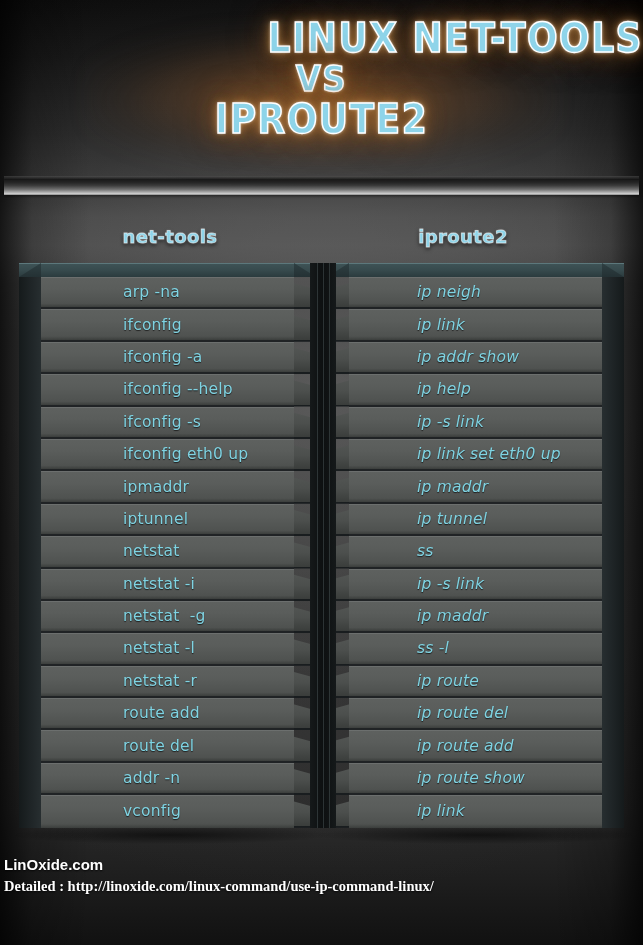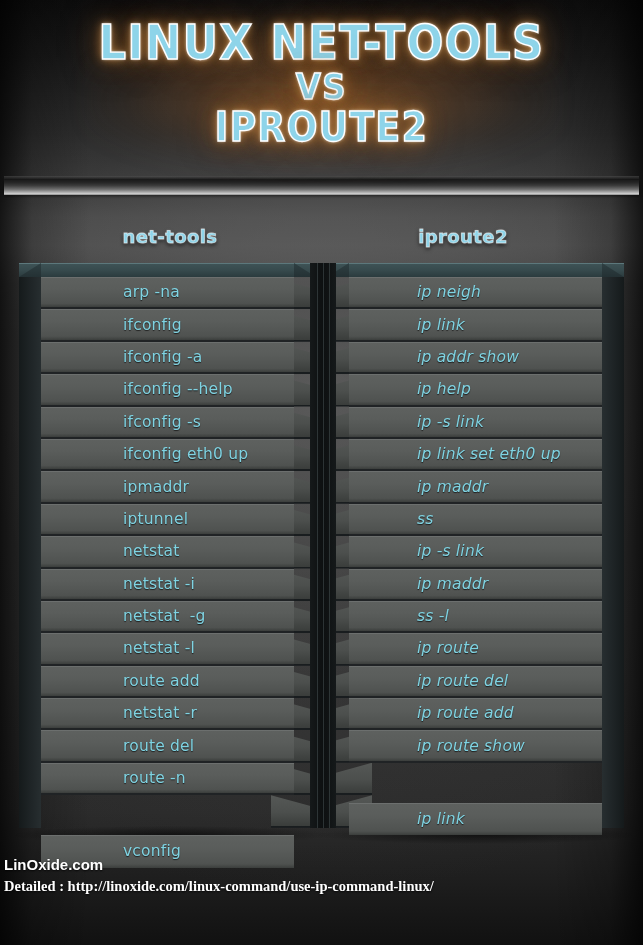--- a/index.html
+++ b/index.html
@@ -66,21 +66,21 @@
     color:#8ed4e9;
     letter-spacing:1.5px;
     line-height:1.0;
     -webkit-text-stroke:1.4px #ffffff;
     text-shadow:
       0 0 3px rgba(255,255,255,0.95),
       0 0 10px rgba(210,150,80,0.85),
       0 0 22px rgba(180,110,45,0.75),
       0 0 38px rgba(140,80,30,0.55);
   }
-  .title-line.l1 { font-size:48px; }
+  .title-line.l1 { font-size:40px;text-align:right; }
   .title-line.l2 { font-size:36px; margin-top:3px; }
   .title-line.l3 { font-size:40px; margin-top:2px; }
 
   
   .divider {
     position:absolute;
     left:4px; top:180px; width:635px; height:15px;
     background:linear-gradient(180deg,
       #1b1b1b 0%, #262626 18%, #3d3d3d 38%, #6e6e6e 62%, #a8a8a8 80%, #c9c9c9 90%, #8d8d8d 100%);
     box-shadow:0 1px 3px rgba(0,0,0,0.6);
@@ -162,21 +162,21 @@
 
   .row {
     position:relative;
     height:32.4px;
     background:linear-gradient(180deg,#5e615f 0%, #5a5d5b 40%, #4f5250 88%, #3b3e3c 100%);
     border-bottom:2px solid #202325;
     box-shadow:inset 0 1px 0 rgba(160,165,162,0.22);
     display:flex;
     align-items:center;
   }
-  .row:last-child { border-bottom:none;margin-top:40px; }
+  .row:last-child { border-bottom:none; }
 
   .row .cmd {
     font-family:"DejaVu Sans", sans-serif;
     font-size:15.5px;
     color:#7fd3e2;
     letter-spacing:0.2px;
     white-space:pre;
     text-shadow:0 1px 1px rgba(0,0,0,0.65);
   }
   .table-block.left  .row .cmd { padding-left:82px; }
@@ -330,30 +330,30 @@
         <div class="row">
           <span class="cmd">netstat -i</span>
         </div>
         <div class="row">
           <span class="cmd">netstat  -g</span>
         </div>
         <div class="row">
           <span class="cmd">netstat -l</span>
         </div>
         <div class="row">
+          <span class="cmd">netstat -r</span>
+        </div>
+        <div class="row">
           <span class="cmd">route add</span>
         </div>
         <div class="row">
-          <span class="cmd">netstat -r</span>
-        </div>
-        <div class="row">
           <span class="cmd">route del</span>
         </div>
         <div class="row">
-          <span class="cmd">route -n</span>
+          <span class="cmd">addr -n</span>
         </div>
         <div class="row">
           <span class="cmd">vconfig</span>
         </div>
       </div>
   </div>
 
   <div class="table-block right">
     <div class="cap">
       <div class="cap-bevel-l"></div>
@@ -395,20 +395,23 @@
         <div class="row">
           <span class="cmd">ip -s link</span>
         </div>
         <div class="row">
           <span class="cmd">ip link set eth0 up</span>
         </div>
         <div class="row">
           <span class="cmd">ip maddr</span>
         </div>
         <div class="row">
+          <span class="cmd">ip tunnel</span>
+        </div>
+        <div class="row">
           <span class="cmd">ss</span>
         </div>
         <div class="row">
           <span class="cmd">ip -s link</span>
         </div>
         <div class="row">
           <span class="cmd">ip maddr</span>
         </div>
         <div class="row">
           <span class="cmd">ss -l</span>

